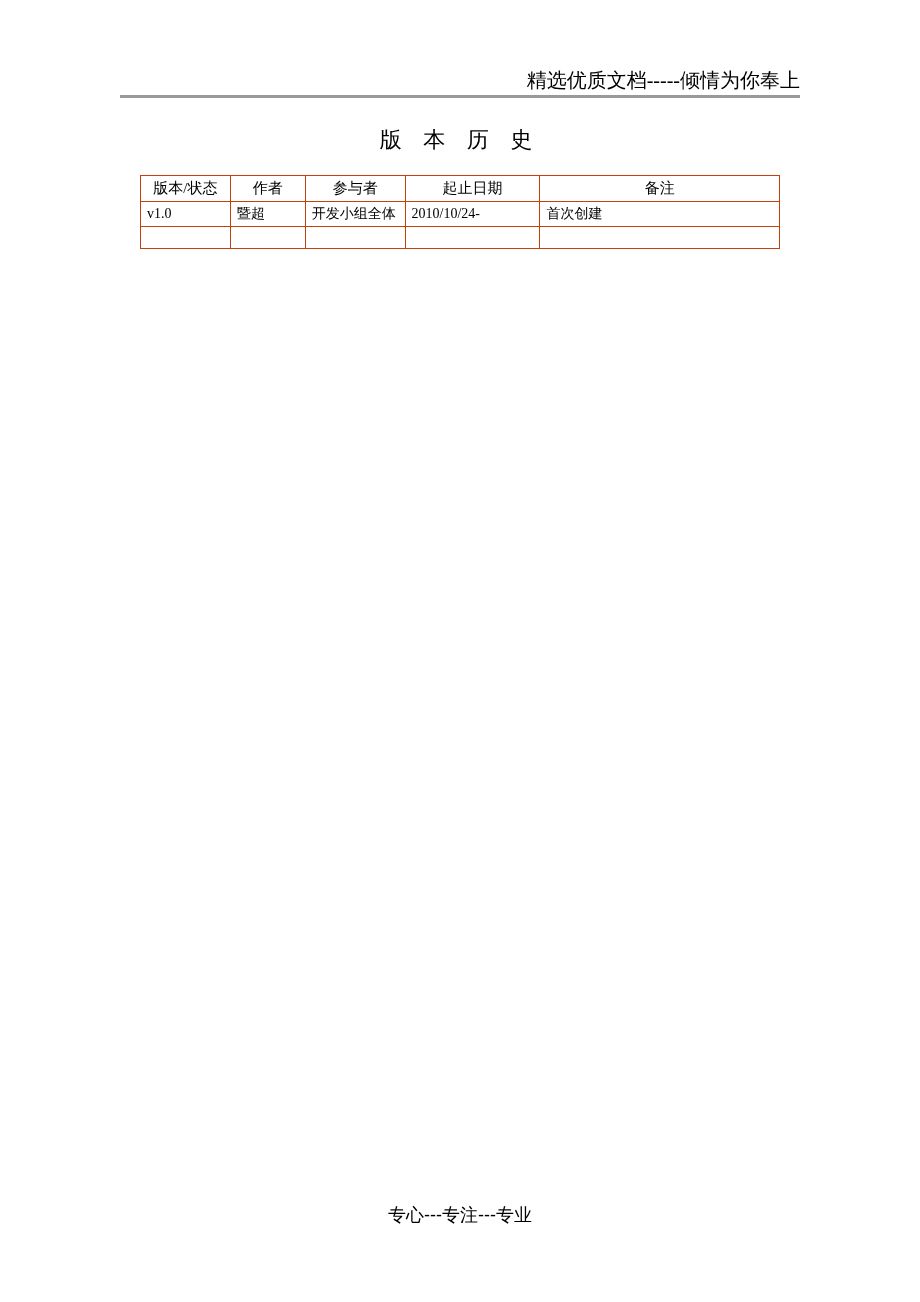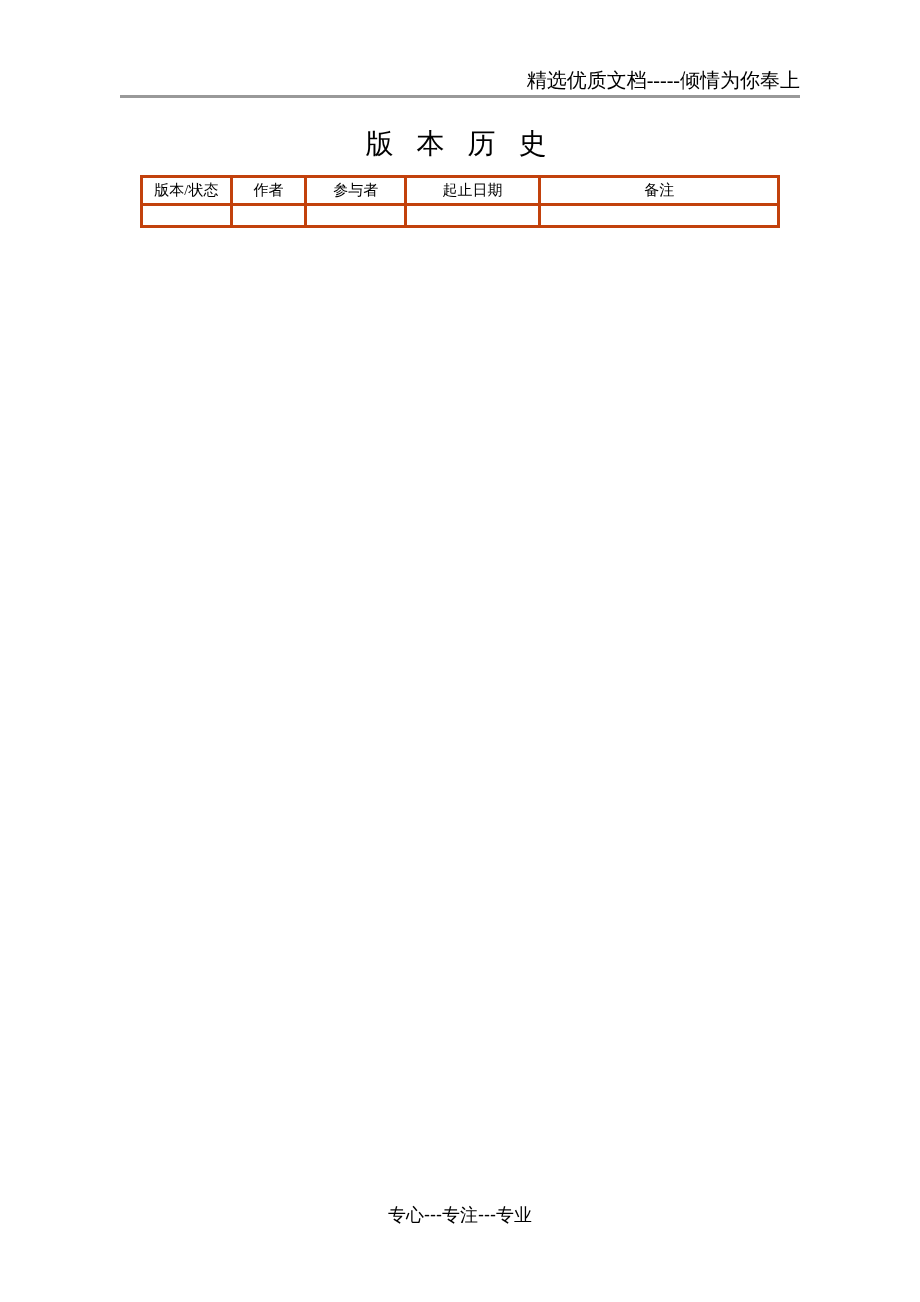--- a/index.html
+++ b/index.html
@@ -33,35 +33,35 @@
       border-top: 2px solid #999999;
       border-bottom: 0.5px solid #999999;
       height: 3px;
     }
     .page-title {
       position: absolute;
       top: 125px;
       left: 0;
       right: 0;
       text-align: center;
-      font-size: 28px;
+      font-size: 22px;
       font-family: "SimSun", "宋体", serif;
       letter-spacing: 8px;
     }
     .version-table {
       position: absolute;
       top: 175px;
       left: 140px;
       width: 640px;
       border-collapse: collapse;
       font-size: 14px;
     }
     .version-table th,
     .version-table td {
-      border: 3px solid #c2410c;
+      border: 1px solid #c2410c;
       padding: 3px 6px;
       text-align: left;
       vertical-align: middle;
       height: 22px;
     }
     .version-table th {
       font-weight: normal;
       text-align: center;
       font-size: 15px;
     }
@@ -97,20 +97,27 @@
     <tr>
       <th class="col-version">版本/状态</th>
       <th class="col-author">作者</th>
       <th class="col-participant">参与者</th>
       <th class="col-date">起止日期</th>
       <th class="col-note">备注</th>
     </tr>
   </thead>
   <tbody>
     <tr>
+      <td>v1.0</td>
+      <td>暨超</td>
+      <td>开发小组全体</td>
+      <td>2010/10/24-</td>
+      <td>首次创建</td>
+    </tr>
+    <tr>
       <td></td>
       <td></td>
       <td></td>
       <td></td>
       <td></td>
     </tr>
   </tbody>
 </table>
 
 <div class="page-footer">

